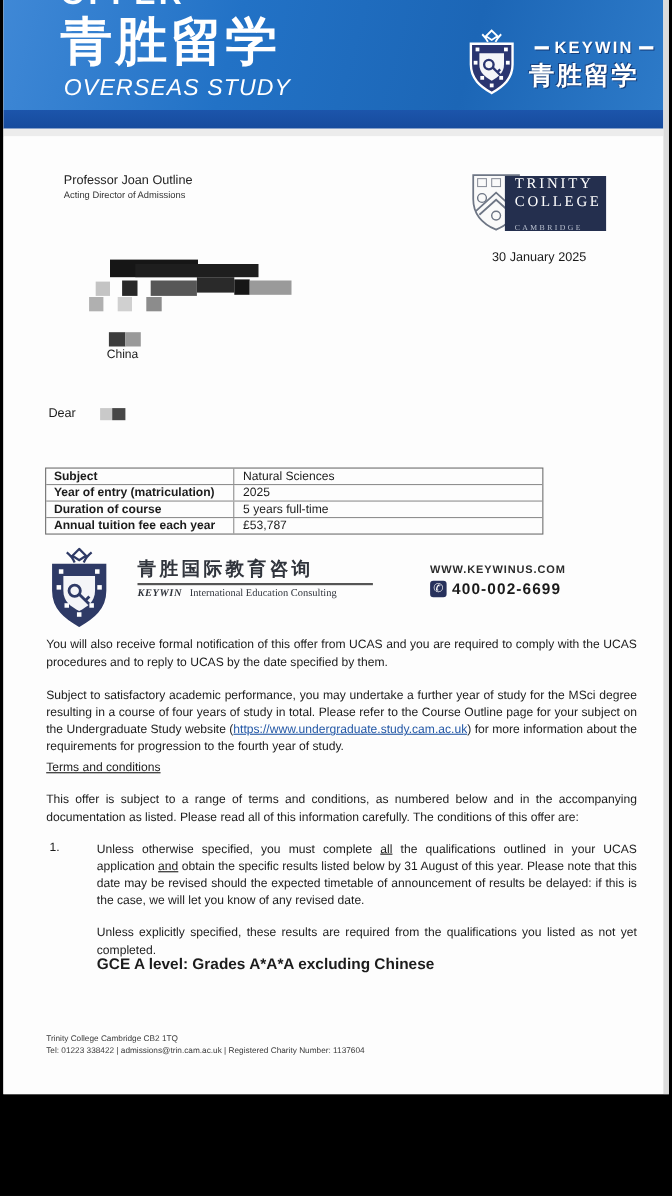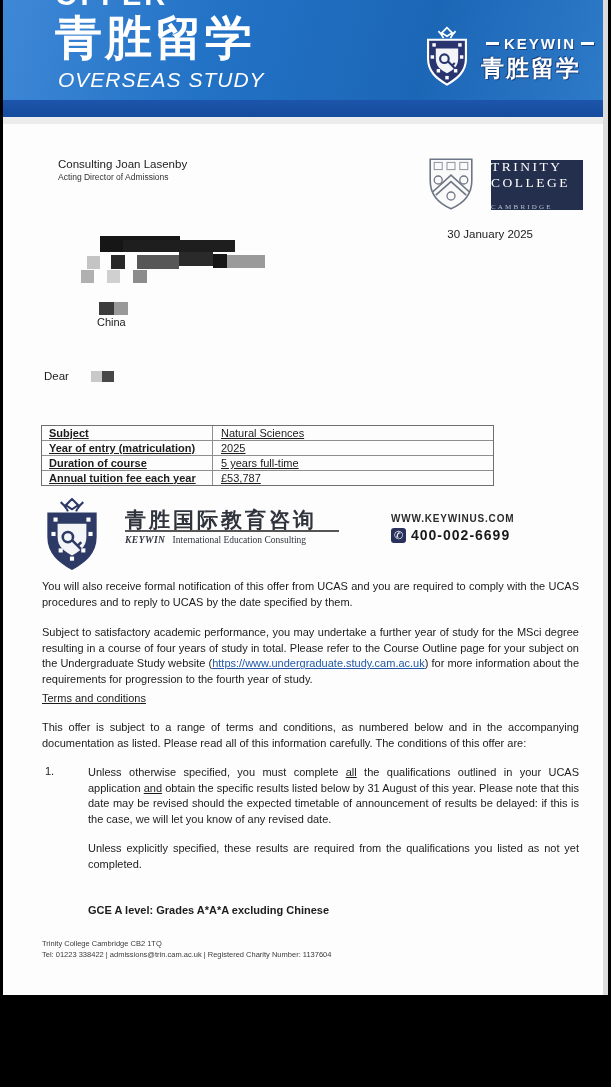--- a/index.html
+++ b/index.html
@@ -21,63 +21,63 @@
   .banner-strip { position:absolute; left:0; top:100px; width:100%; height:17px;
     background:linear-gradient(180deg,#1c55ab 0%,#164b9d 100%); }
   .banner-gap { position:absolute; left:0; top:117px; width:100%; height:7px; background:#ececec; }
 
   
   .doc { position:absolute; left:0; top:124px; width:100%; height:871px; background:#fdfdfd; color:#1c1c1c; }
   .abs { position:absolute; }
   .sender-name { font-size:11.5px; color:#222; }
   .sender-title { font-size:8.5px; color:#333; margin-top:2px; }
 
-  .navybox { position:absolute; left:488px; top:36px; width:92px; height:50px; background:#242f4e;
-    display:flex; flex-direction:column; justify-content:center; }
+  .navybox { position:absolute; left:456px; top:36px; width:92px; height:50px; background:#242f4e;
+    display:flex; flex-direction:column; justify-content:center; padding-left:9px; }
   .navybox .t1 { color:#fff; font-family:"Liberation Serif", serif; font-size:13.5px; letter-spacing:2.5px; line-height:1.15; }
   .navybox .t3 { color:#b9c0cf; font-family:"Liberation Serif", serif; font-size:7px; letter-spacing:2.2px; margin-top:12px; }
 
   .date { position:absolute; left:430px; top:104px; width:100px; text-align:right; font-size:11.5px; color:#1a1a1a; }
 
   .mosaic b { position:absolute; display:block; }
   .china { position:absolute; left:94px; top:192px; font-size:11px; color:#1a1a1a; }
 
   .dear-row { position:absolute; left:41px; top:246px; font-size:11.5px; display:flex; align-items:center; }
   .dear-row .rb1 { width:11px; height:11px; background:#c9c9c9; margin-left:22px; }
   .dear-row .rb2 { width:12px; height:11px; background:#474747; }
 
   .intro { position:absolute; left:41px; top:274px; font-size:11px; }
 
   .otable { position:absolute; left:38px; top:301px; width:453px; border:1px solid #6f6f6f; font-size:11px; }
-  .otable .row { display:flex; border-top:1px solid #8f8f8f;text-decoration:underline; }
+  .otable .row { display:flex; border-top:1px solid #8f8f8f; }
   .otable .row:first-child { border-top:none; }
   .otable .cl { width:171px; font-weight:bold; padding:1px 7px; border-right:1px solid #8f8f8f; }
   .otable .cv { flex:1; padding:1px 8px; }
 
   .agency { position:absolute; left:0; top:374px; width:100%; height:80px; }
-  .ag-cn { position:absolute; left:122px; top:8px; font-family:"Liberation Serif", serif; font-weight:bold; font-size:21px; letter-spacing:3px; color:#30343c; }
+  .ag-cn { position:absolute; left:122px; top:8px; font-family:"Liberation Serif", serif; font-weight:bold; font-size:17px; letter-spacing:3px; color:#30343c; }
   .ag-rule { position:absolute; left:122px; top:32px; width:214px; height:2px; background:#555; }
   .ag-en { position:absolute; left:122px; top:37px; font-family:"Liberation Serif", serif; font-size:9.5px; color:#30343c; }
   .ag-en .b { font-weight:bold; font-style:italic; letter-spacing:0.5px; }
   .ag-web { position:absolute; left:388px; top:15px; font-size:10px; font-weight:bold; letter-spacing:0.8px; color:#2b2b2b; }
   .ag-phone { position:absolute; left:388px; top:29px; display:flex; align-items:center; }
   .ph-ic { width:15px; height:15px; background:#27315c; border-radius:3px; color:#fff; font-size:11px; line-height:15px; text-align:center; margin-right:5px; }
   .ph-num { font-size:14px; font-weight:bold; letter-spacing:1px; color:#1a1a1a; }
 
   .para { position:absolute; left:39px; width:537px; font-size:11px; line-height:15.7px; text-align:justify; color:#1b1b1b; }
   .p1 { top:455px; }
   .p2 { top:501px; }
   .link { color:#2458a6; text-decoration:underline; }
   .terms-h { position:absolute; left:39px; top:568px; font-size:11px; text-decoration:underline; }
   .terms-p { top:596px; }
   .cond-num { position:absolute; left:42px; top:641px; font-size:11px; }
   .cond-body { position:absolute; left:85px; top:641px; width:491px; font-size:11px; line-height:15.7px; text-align:justify; }
   .cond-note { position:absolute; left:85px; top:717px; width:491px; font-size:11px; line-height:15.7px; text-align:justify; }
   .u { text-decoration:underline;margin-top:33px; }
-  .gce { position:absolute; left:85px; top:780px; font-size:11px; font-weight:bold; }
+  .gce { position:absolute; left:85px; top:744px; font-size:14px; font-weight:bold; }
 
   .foot { position:absolute; left:39px; top:815px; font-size:7.5px; color:#3a3a3a; line-height:10.5px; }
 
   .blackfoot { position:absolute; left:0; top:995px; width:611px; height:92px; background:#000; }
 </style>
 </head>
 <body>
 
 <div class="stage">
   <div class="photo">
@@ -112,21 +112,21 @@
           <div class="hlogo-cn">青胜留学</div>
         </div>
       </div>
     </div>
     <div class="banner-strip"></div>
     <div class="banner-gap"></div>
 
     <div class="doc">
 
       <div class="abs" style="left:55px; top:34px;">
-        <div class="sender-name">Consulting Joan Lasenby</div>
+        <div class="sender-name">Professor Joan Outline</div>
         <div class="sender-title">Acting Director of Admissions</div>
       </div>
 
       <div class="abs" style="left:424px; top:32px;">
         <svg width="48" height="56" viewBox="0 0 60 70">
           <path d="M4 4 h52 v27 c0 19 -12 29 -26 35 C16 60 4 50 4 31 Z" fill="#fafafa" stroke="#6e7685" stroke-width="2"></path>
           <rect x="9" y="8" width="10" height="9" fill="none" stroke="#8a8f9a" stroke-width="1.2"></rect>
           <rect x="25" y="8" width="10" height="9" fill="none" stroke="#8a8f9a" stroke-width="1.2"></rect>
           <rect x="41" y="8" width="10" height="9" fill="none" stroke="#8a8f9a" stroke-width="1.2"></rect>
           <path d="M7 45 L30 24 L53 45" fill="none" stroke="#6e7685" stroke-width="2"></path>

